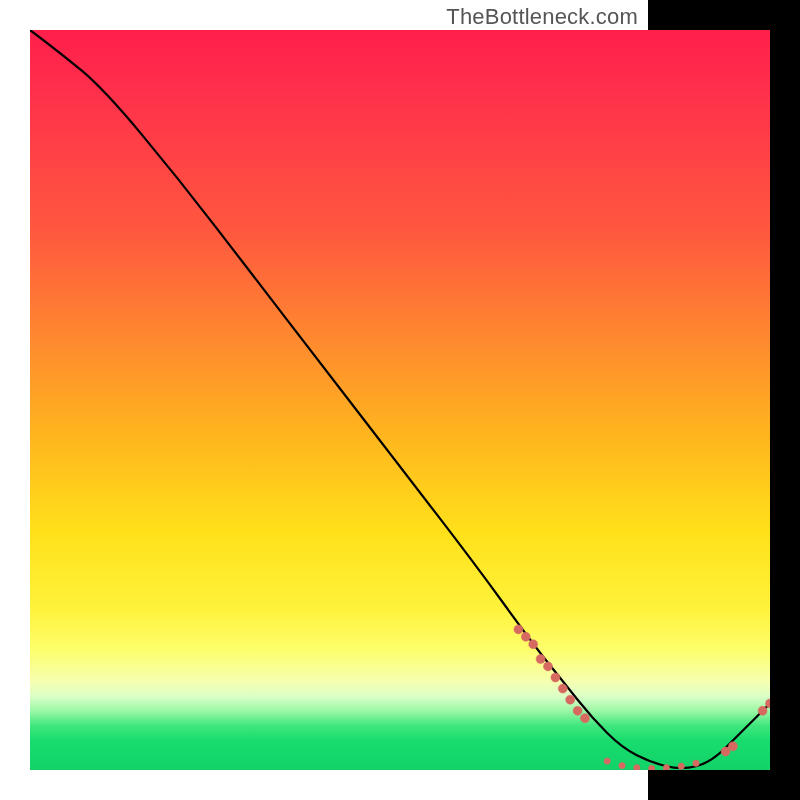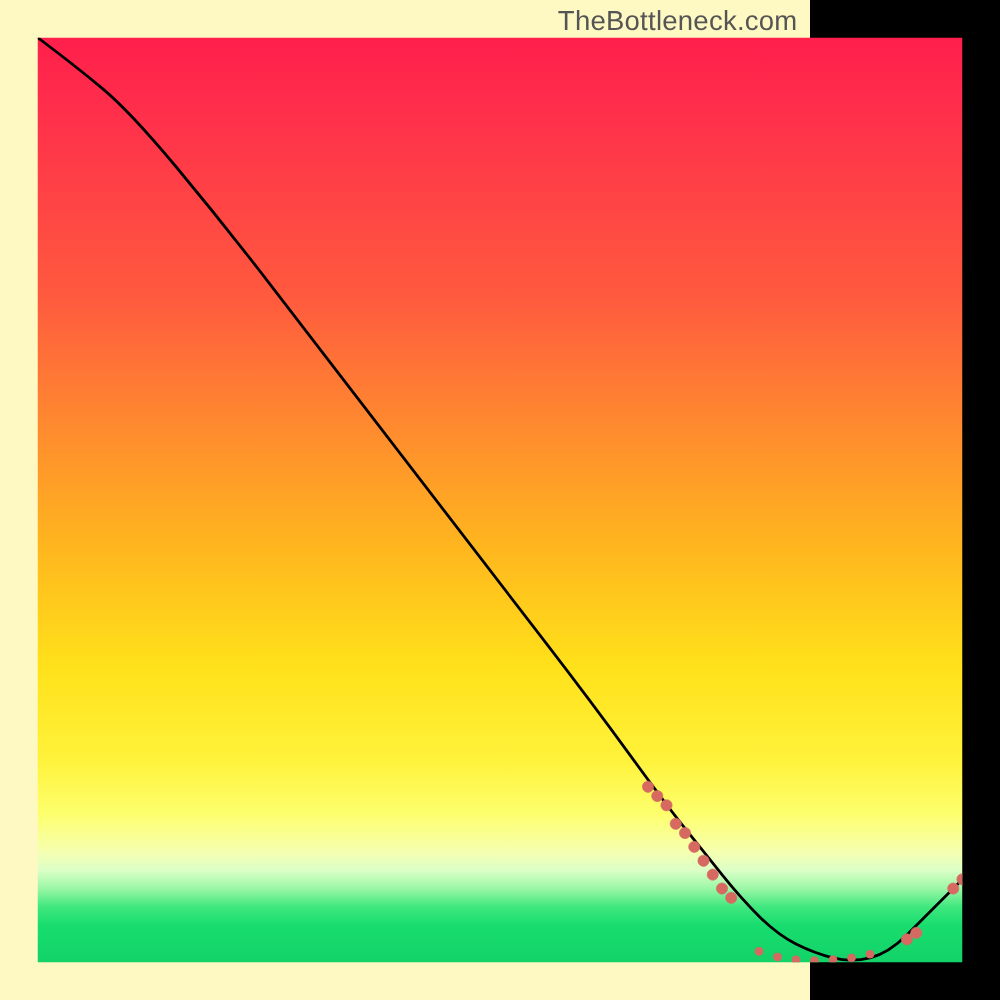--- a/index.html
+++ b/index.html
@@ -8,21 +8,21 @@
     width: 800px;
     height: 800px;
     background: #000;
     overflow: hidden;
     font-family: Arial, Helvetica, sans-serif;
   }
   .frame {
     position: relative;
     width: 648px;
     height: 800px;
-    background: #fef9c3;
+    background: #ffffff;
   }
   .watermark {
     position: absolute;
     top: 4px;
     right: 10px;
     color: #555;
     font-size: 22px;
     font-weight: 500;
     letter-spacing: 0.2px;
     z-index: 20;

